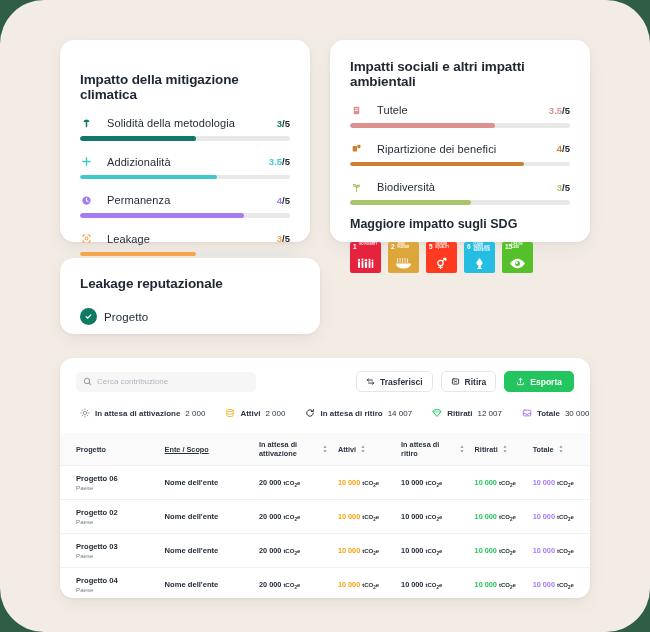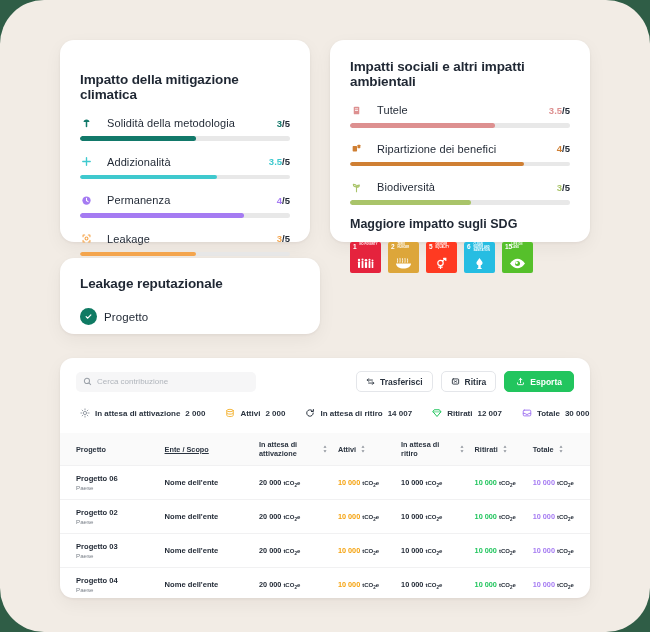--- a/index.html
+++ b/index.html
@@ -115,21 +115,21 @@
   .chips {
     display: flex; align-items: center; gap: 4px;
     padding: 11px 14px 0 14px;
   }
   .chip {
     height: 20px; display: flex; align-items: center; gap: 5px;
     padding: 0 6px; border-radius: 5px; white-space: nowrap;
   }
   .chip svg { width: 10px; height: 10px; flex: 0 0 10px; }
   .chip .cl { font-size: 8px; font-weight: 700; color: #2b3440; }
-  .chip .cv { font-size: 8px; font-weight: 700; color: #2b3440; }
+  .chip .cv { font-size: 8px; font-weight: 400; color: #2b3440; }
   .chip-sep { width: 1px; height: 13px; background: #ececee; }
 
   table { width: 100%; border-collapse: collapse; margin-top: 10px; }
   thead th {
     background: #fafafa; font-size: 7.3px; font-weight: 700; color: #2b3440;
     text-align: left; padding: 7px 5px; line-height: 1.25; vertical-align: middle;
   }
   thead th:first-child { padding-left: 16px; }
   thead th:last-child { padding-right: 16px; }
   .th-in { display: flex; align-items: center; gap: 4px; }

